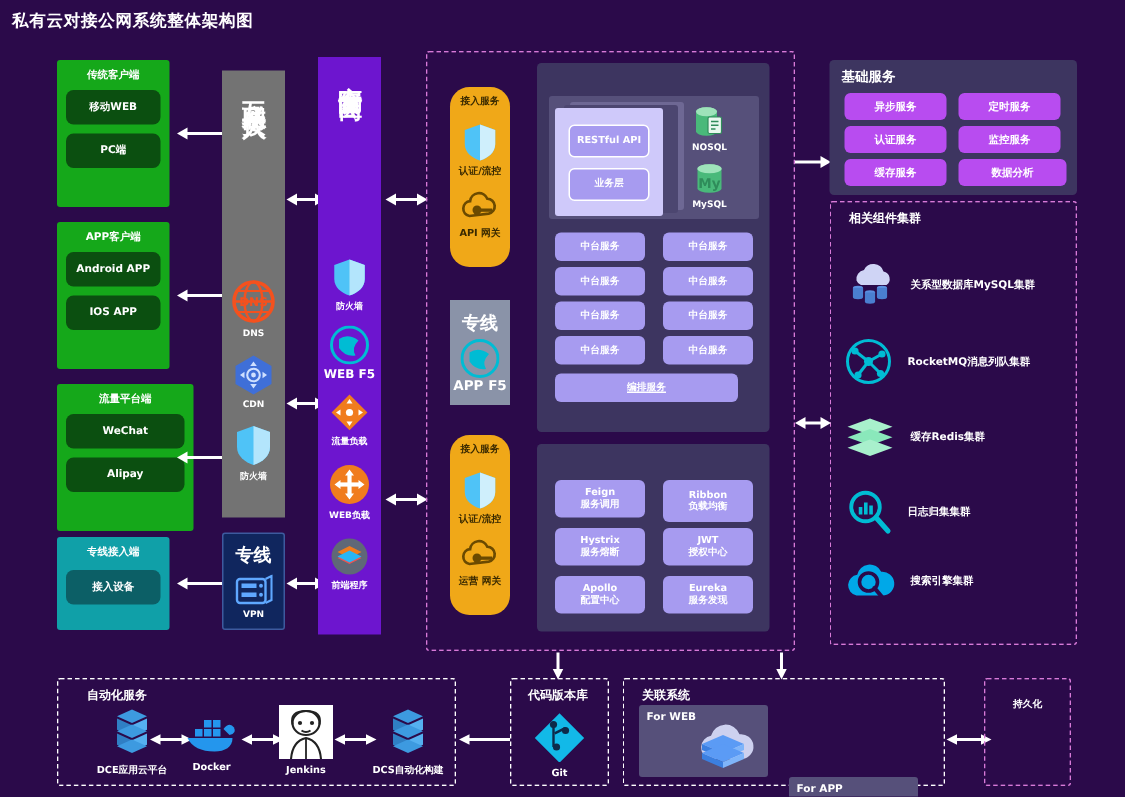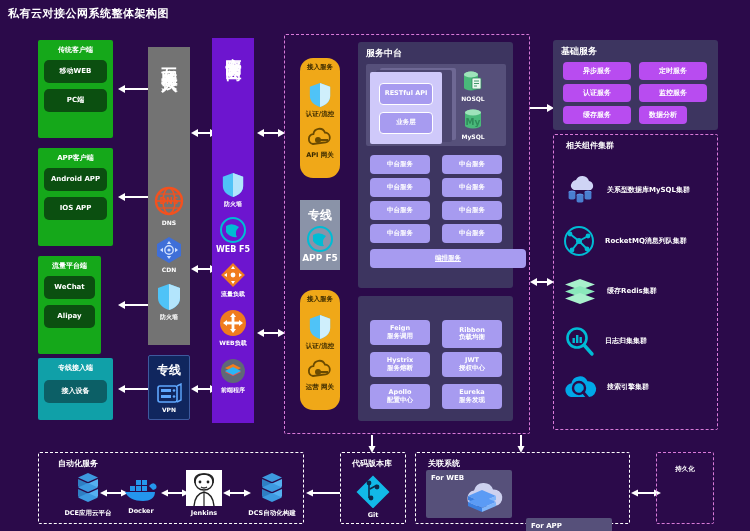--- a/index.html
+++ b/index.html
@@ -111,21 +111,21 @@
   <div class="chip gbtn">移动WEB</div>
   <div class="chip gbtn">PC端</div>
 </div>
 
 <div class="abs green-card" style="left:38px;top:148px;width:75px;height:98px;">
   <div class="gtitle">APP客户端</div>
   <div class="chip gbtn">Android APP</div>
   <div class="chip gbtn">IOS APP</div>
 </div>
 
-<div class="abs green-card" style="left:38px;top:256px;width:63px;height:98px;">
+<div class="abs green-card" style="left:38px;top:256px;width:91px;height:98px;">
   <div class="gtitle">流量平台端</div>
   <div class="chip gbtn">WeChat</div>
   <div class="chip gbtn">Alipay</div>
 </div>
 
 <div class="abs teal-card" style="left:38px;top:358px;width:75px;height:62px;">
   <div class="gtitle">专线接入端</div>
   <div class="chip gbtn">接入设备</div>
 </div>
 
@@ -360,21 +360,20 @@
     <svg width="28" height="22" viewBox="0 0 28 22">
       <path d="M7 17 a5 5 0 0 1 0.4 -9.9 a6 6 0 0 1 11.5 -1.6 a5 5 0 0 1 0.9 9.9 z" fill="none" stroke="#6b4a00" stroke-width="1.8"></path>
       <circle cx="12" cy="13" r="3" fill="#6b4a00"></circle>
       <rect x="14" y="12" width="8" height="2.2" fill="#6b4a00"></rect>
     </svg>
   </span>
   <span class="ilabel">运营 网关</span>
 </div>
 
 <div class="abs panel" style="left:358px;top:42px;width:155px;height:246px;">
-  <div class="ptitle">服务中台</div>
 
   <div class="inner-box abs" style="left:8px;top:22px;width:140px;height:82px;">
     <div class="abs" style="left:14px;top:4px;width:76px;height:72px;background:#6e6894;border-radius:2px;"></div>
     <div class="abs" style="left:10px;top:6px;width:76px;height:72px;background:#4c4670;border-radius:2px;"></div>
     <div class="abs" style="left:4px;top:8px;width:72px;height:72px;background:#cfc9fa;border-radius:2px;display:flex;flex-direction:column;align-items:center;justify-content:center;gap:7px;">
       <div class="chip" style="width:54px;height:22px;border:1px solid #fff;background:#a79bf0;color:#fff;font-size:6.5px;border-radius:4px;white-space:pre-line;">RESTful API</div>
       <div class="chip" style="width:54px;height:22px;border:1px solid #fff;background:#a79bf0;color:#fff;font-size:6.5px;border-radius:4px;">业务层</div>
     </div>
 
     <div class="abs" style="left:95px;top:6px;display:flex;flex-direction:column;align-items:center;">
@@ -406,21 +405,21 @@
   </div>
 
   <div class="chip purple-chip abs" style="left:12px;top:113px;width:60px;height:19px;">中台服务</div>
   <div class="chip purple-chip abs" style="left:84px;top:113px;width:60px;height:19px;">中台服务</div>
   <div class="chip purple-chip abs" style="left:12px;top:136px;width:60px;height:19px;">中台服务</div>
   <div class="chip purple-chip abs" style="left:84px;top:136px;width:60px;height:19px;">中台服务</div>
   <div class="chip purple-chip abs" style="left:12px;top:159px;width:60px;height:19px;">中台服务</div>
   <div class="chip purple-chip abs" style="left:84px;top:159px;width:60px;height:19px;">中台服务</div>
   <div class="chip purple-chip abs" style="left:12px;top:182px;width:60px;height:19px;">中台服务</div>
   <div class="chip purple-chip abs" style="left:84px;top:182px;width:60px;height:19px;">中台服务</div>
-  <div class="chip purple-chip abs" style="left:12px;top:207px;width:156px;height:19px;text-decoration:underline;">编排服务</div>
+  <div class="chip purple-chip abs" style="left:12px;top:207px;width:122px;height:19px;text-decoration:underline;">编排服务</div>
 </div>
 
 <div class="abs panel" style="left:358px;top:296px;width:155px;height:125px;">
   <div class="chip purple-chip abs" style="left:12px;top:24px;width:60px;height:25px;flex-direction:column;">
     <span>Feign</span>
     <span>服务调用</span>
   </div>
   <div class="chip purple-chip abs" style="left:84px;top:24px;width:60px;height:28px;flex-direction:column;">
     <span>Ribbon</span>
     <span>负载均衡</span>
@@ -450,21 +449,21 @@
     </svg>
 </div>
 
 <div class="abs panel" style="left:553px;top:40px;width:165px;height:90px;">
   <div class="ptitle">基础服务</div>
   <div class="chip violet-chip abs" style="left:10px;top:22px;width:68px;height:18px;">异步服务</div>
   <div class="chip violet-chip abs" style="left:86px;top:22px;width:68px;height:18px;">定时服务</div>
   <div class="chip violet-chip abs" style="left:10px;top:44px;width:68px;height:18px;">认证服务</div>
   <div class="chip violet-chip abs" style="left:86px;top:44px;width:68px;height:18px;">监控服务</div>
   <div class="chip violet-chip abs" style="left:10px;top:66px;width:68px;height:18px;">缓存服务</div>
-  <div class="chip violet-chip abs" style="left:86px;top:66px;width:48px;height:18px;">数据分析</div>
+  <div class="chip violet-chip abs" style="left:86px;top:66px;width:72px;height:18px;">数据分析</div>
 </div>
 
 <div class="abs dashed" style="left:553px;top:134px;width:165px;height:296px;"></div>
 <div class="abs dlabel" style="left:566px;top:140px;">相关组件集群</div>
 
 <div class="abs cluster-row" style="left:563px;top:175px;width:150px;">
   <span>
     <svg width="34" height="30" viewBox="0 0 34 30">
       <path d="M8 12 a6 6 0 0 1 5 -7 a7 7 0 0 1 13 1 a5 5 0 0 1 2 9 h-17 a5 5 0 0 1 -3 -3 z" fill="#cfd4f5"></path>
       <ellipse cx="9" cy="17" rx="3.4" ry="1.5" fill="#5a8fe0"></ellipse>

